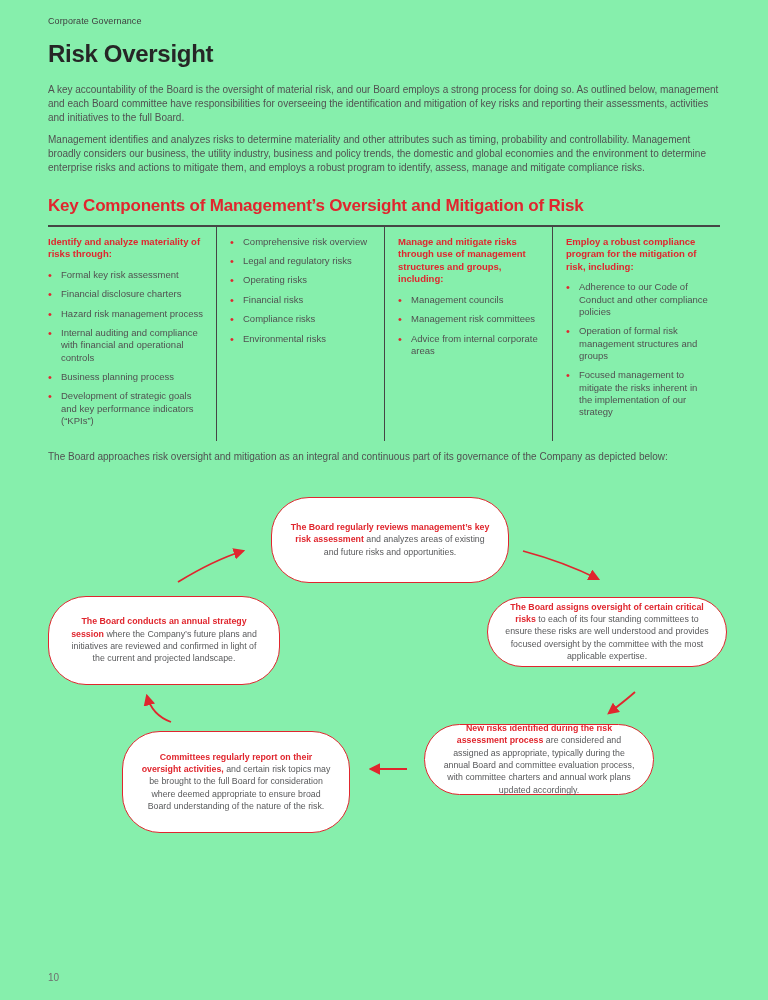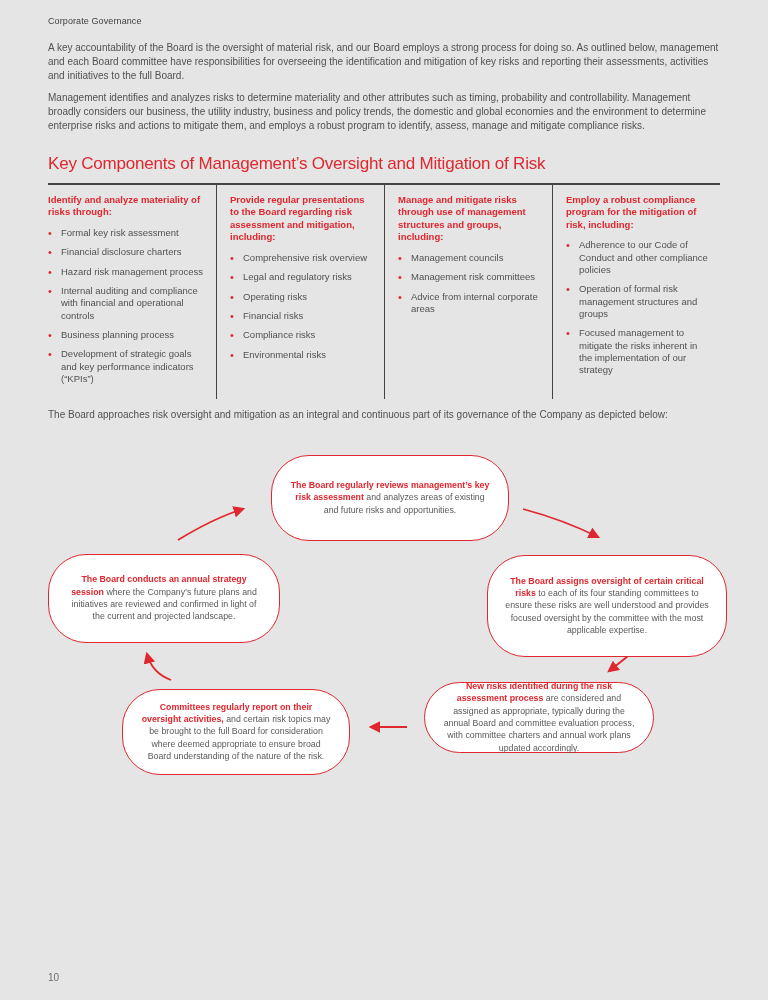--- a/index.html
+++ b/index.html
@@ -1,25 +1,25 @@
 <!DOCTYPE html>
 <html style="--accent: #e0262e;"><head>
 <meta charset="utf-8">
 <style>
   :root { --accent:#e0262e; --body:#515151; --muted:#58595b; --title:#262626; --rule:#454545; }
   * { margin:0; padding:0; box-sizing:border-box; }
   html,body { background:#ffffff; }
   body { font-family:"Liberation Sans", sans-serif; }
-  .page { position:relative; width:768px; height:1000px; background:#e5e5e5; overflow:hidden;
+  .page { position:relative; width:768px; height:1000px; background:#86efac; overflow:hidden;
           padding:16px 48px 0 48px; }
   .eyebrow { font-size:9px; color:#3f3f3f; letter-spacing:.1px; }
   h1 { font-size:24px; color:var(--title); font-weight:700; letter-spacing:-.3px; margin-top:14px; }
   p.body { font-size:10px; line-height:1.38; color:var(--body); margin-top:9px; width:672px; }
   p.body.first { margin-top:15px; }
-  h2 { font-size:17px; color:var(--accent); font-weight:400; letter-spacing:-.2px; margin-top:21px; }
+  h2 { font-size:17px; color:var(--accent); font-weight:700; letter-spacing:-.2px; margin-top:21px; }
   .columns { display:grid; grid-template-columns:repeat(4,1fr); border-top:2px solid var(--rule);
              margin-top:9px; min-height:216px; }
   .col { padding:9px 12px 0 0; }
   .col + .col { border-left:1px solid var(--rule); padding-left:13px; }
   .col h3 { font-size:9.5px; line-height:1.32; color:var(--accent); font-weight:700; margin-bottom:8px; }
   .col ul { list-style:none; }
   .col li { position:relative; font-size:9.5px; line-height:1.3; color:var(--body);
             padding-left:13px; margin-bottom:7px; }
   .col li::before { content:"\2022"; position:absolute; left:0; top:-1px; color:var(--accent);
                     font-size:11px; }
@@ -30,40 +30,40 @@
           font-size:8.8px; line-height:1.4; color:var(--muted); padding:6px 16px; }
   .dbox .lead { color:var(--accent); font-weight:700; }
   .pageno { position:absolute; left:48px; bottom:17px; font-size:10px; font-weight:400; color:#6f6f6f; }
 </style>
 </head>
 <body>
 
 <div class="page">
 
   <div class="eyebrow">Corporate Governance</div>
+  <h1>Risk Oversight</h1>
 
   <p class="body first">A key accountability of the Board is the oversight of material risk, and our Board employs a strong process for doing so. As outlined below, management and each Board committee have responsibilities for overseeing the identification and mitigation of key risks and reporting their assessments, activities and initiatives to the full Board.</p>
   <p class="body">Management identifies and analyzes risks to determine materiality and other attributes such as timing, probability and controllability. Management broadly considers our business, the utility industry, business and policy trends, the domestic and global economies and the environment to determine enterprise risks and actions to mitigate them, and employs a robust program to identify, assess, manage and mitigate compliance risks.</p>
 
   <h2>Key Components of Management’s Oversight and Mitigation of Risk</h2>
 
   <div class="columns">
     <div class="col">
       <h3>Identify and analyze materiality of risks through:</h3>
       <ul>
           <li>Formal key risk assessment</li>
           <li>Financial disclosure charters</li>
           <li>Hazard risk management process</li>
           <li>Internal auditing and compliance with financial and operational controls</li>
           <li>Business planning process</li>
           <li>Development of strategic goals and key performance indicators (“KPIs”)</li>
         </ul>
     </div>
     <div class="col">
-      <h3>Provide regular presentations to the Board regarding risk assessment and mitigation, including:</h3>
       <ul>
           <li>Comprehensive risk overview</li>
           <li>Legal and regulatory risks</li>
           <li>Operating risks</li>
           <li>Financial risks</li>
           <li>Compliance risks</li>
           <li>Environmental risks</li>
         </ul>
     </div>
     <div class="col">
@@ -102,35 +102,35 @@
       </g>
     </svg>
 
     <div class="dbox" style="left:271px; top:15px; width:238px; height:86px;">
       <div>
         <span class="lead">The Board regularly reviews management’s key risk assessment</span>
         <span>and analyzes areas of existing and future risks and opportunities.</span>
       </div>
     </div>
 
-    <div class="dbox" style="left:487px; top:115px; width:240px; height:102px;">
+    <div class="dbox" style="left:487px; top:115px; width:240px; height:70px;">
       <div>
         <span class="lead">The Board assigns oversight of certain critical risks</span>
         <span>to each of its four standing committees to ensure these risks are well understood and provides focused oversight by the committee with the most applicable expertise.</span>
       </div>
     </div>
 
     <div class="dbox" style="left:48px; top:114px; width:232px; height:89px;">
       <div>
         <span class="lead">The Board conducts an annual strategy session</span>
         <span>where the Company’s future plans and initiatives are reviewed and confirmed in light of the current and projected landscape.</span>
       </div>
     </div>
 
-    <div class="dbox" style="left:122px; top:249px; width:228px; height:86px;">
+    <div class="dbox" style="left:122px; top:249px; width:228px; height:102px;">
       <div>
         <span class="lead">Committees regularly report on their oversight activities,</span>
         <span>and certain risk topics may be brought to the full Board for consideration where deemed appropriate to ensure broad Board understanding of the nature of the risk.</span>
       </div>
     </div>
 
     <div class="dbox" style="left:424px; top:242px; width:230px; height:71px;">
       <div>
         <span class="lead">New risks identified during the risk assessment process</span>
         <span>are considered and assigned as appropriate, typically during the annual Board and committee evaluation process, with committee charters and annual work plans updated accordingly.</span>

